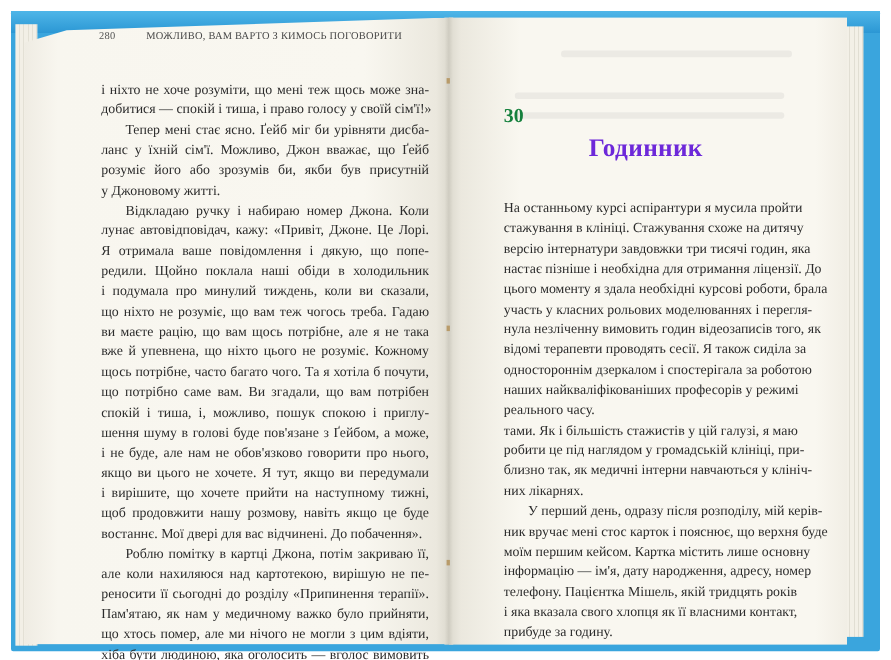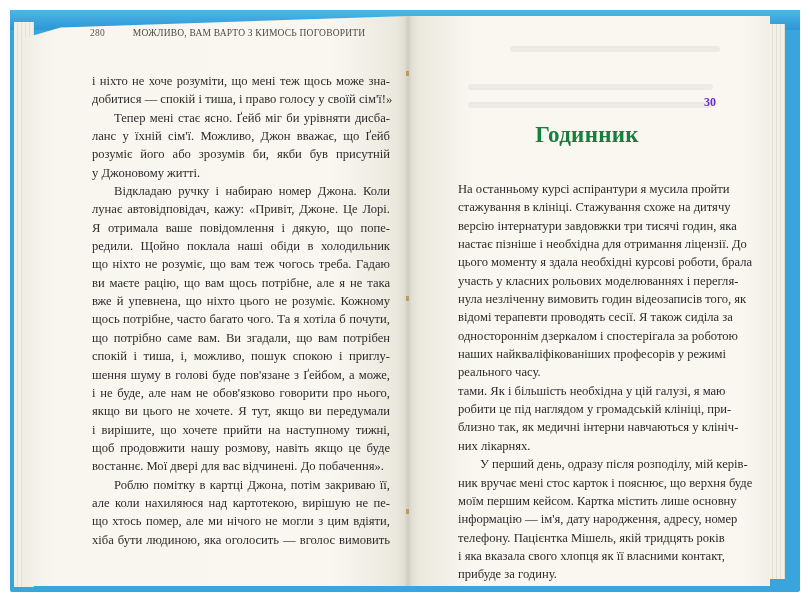--- a/index.html
+++ b/index.html
@@ -50,26 +50,26 @@
   .text {
     position:absolute; font-size:12.6px; line-height:18.35px; color:#2c2c2c;
     text-align:justify; hyphens:manual;
   }
   .text p { margin:0; text-indent:0; }
   .text .line { display:block; text-align:justify; text-align-last:justify; white-space:nowrap; }
   .text .line.last { text-align-last:left; }
   .left-text { left:92px; top:72px; width:298px; }
   .right-text { left:458px; top:180px; width:258px; }
   .chapter-num {
-    position:absolute; left:458px; top:95px; width:258px; text-align:right;
-    font-size:12px; font-weight:bold; color:#6d28d9;
+    position:absolute; left:458px; top:95px; width:258px; text-align:left;
+    font-size:18px; font-weight:bold; color:#15803d;
   }
   .chapter-title {
     position:absolute; left:458px; top:122px; width:258px; text-align:center;
-    font-size:23px; font-weight:bold; color:#15803d; letter-spacing:0.3px;
+    font-size:23px; font-weight:bold; color:#6d28d9; letter-spacing:0.3px;
   }
   .stitch { position:absolute; left:406px; width:3px; height:5px; background:#b89b6a; }
   .ghost {
     position:absolute; height:6px; background:rgba(180,180,175,0.18); border-radius:3px;
   }
 </style>
 </head>
 <body>
 
 <div class="cover"></div>
@@ -102,36 +102,39 @@
       <span class="line" style="text-indent: 22px;">Тепер мені стає ясно. Ґейб міг би урівняти дисба-</span>
       <span class="line">ланс у їхній сім'ї. Можливо, Джон вважає, що Ґейб</span>
       <span class="line">розуміє його або зрозумів би, якби був присутній</span>
       <span class="line last">у Джоновому житті.</span>
     </p>
     <p>
       <span class="line" style="text-indent: 22px;">Відкладаю ручку і набираю номер Джона. Коли</span>
       <span class="line">лунає автовідповідач, кажу: «Привіт, Джоне. Це Лорі.</span>
       <span class="line">Я отримала ваше повідомлення і дякую, що попе-</span>
       <span class="line">редили. Щойно поклала наші обіди в холодильник</span>
+      <span class="line">і подумала про минулий тиждень, коли ви сказали,</span>
       <span class="line">що ніхто не розуміє, що вам теж чогось треба. Гадаю</span>
       <span class="line">ви маєте рацію, що вам щось потрібне, але я не така</span>
       <span class="line">вже й упевнена, що ніхто цього не розуміє. Кожному</span>
       <span class="line">щось потрібне, часто багато чого. Та я хотіла б почути,</span>
       <span class="line">що потрібно саме вам. Ви згадали, що вам потрібен</span>
       <span class="line">спокій і тиша, і, можливо, пошук спокою і приглу-</span>
       <span class="line">шення шуму в голові буде пов'язане з Ґейбом, а може,</span>
       <span class="line">і не буде, але нам не обов'язково говорити про нього,</span>
       <span class="line">якщо ви цього не хочете. Я тут, якщо ви передумали</span>
       <span class="line">і вирішите, що хочете прийти на наступному тижні,</span>
       <span class="line">щоб продовжити нашу розмову, навіть якщо це буде</span>
       <span class="line last">востаннє. Мої двері для вас відчинені. До побачення».</span>
     </p>
     <p>
       <span class="line" style="text-indent: 22px;">Роблю помітку в картці Джона, потім закриваю її,</span>
       <span class="line">але коли нахиляюся над картотекою, вирішую не пе-</span>
+      <span class="line">реносити її сьогодні до розділу «Припинення терапії».</span>
+      <span class="line">Пам'ятаю, як нам у медичному важко було прийняти,</span>
       <span class="line">що хтось помер, але ми нічого не могли з цим вдіяти,</span>
       <span class="line">хіба бути людиною, яка оголосить — вголос вимовить</span>
     </p>
   </div>
 
 <div class="chapter-num">30</div>
 <div class="chapter-title">Годинник</div>
 
 <div class="text right-text" id="right-text">
     <p>
@@ -141,21 +144,21 @@
       <span class="line">настає пізніше і необхідна для отримання ліцензії. До</span>
       <span class="line">цього моменту я здала необхідні курсові роботи, брала</span>
       <span class="line">участь у класних рольових моделюваннях і перегля-</span>
       <span class="line">нула незліченну вимовить годин відеозаписів того, як</span>
       <span class="line">відомі терапевти проводять сесії. Я також сиділа за</span>
       <span class="line">одностороннім дзеркалом і спостерігала за роботою</span>
       <span class="line">наших найкваліфікованіших професорів у режимі</span>
       <span class="line last">реального часу.</span>
     </p>
     <p>
-      <span class="line">тами. Як і більшість необхідна у цій галузі, я маю</span>
+      <span class="line">тами. Як і більшість стажистів у цій галузі, я маю</span>
       <span class="line">робити це під наглядом у громадській клініці, при-</span>
       <span class="line">близно так, як медичні інтерни навчаються у клініч-</span>
       <span class="line last">них лікарнях.</span>
     </p>
     <p>
       <span class="line" style="text-indent: 22px;">У перший день, одразу після розподілу, мій керів-</span>
       <span class="line">ник вручає мені стос карток і пояснює, що верхня буде</span>
       <span class="line">моїм першим кейсом. Картка містить лише основну</span>
       <span class="line">інформацію — ім'я, дату народження, адресу, номер</span>
       <span class="line">телефону. Пацієнтка Мішель, якій тридцять років</span>

